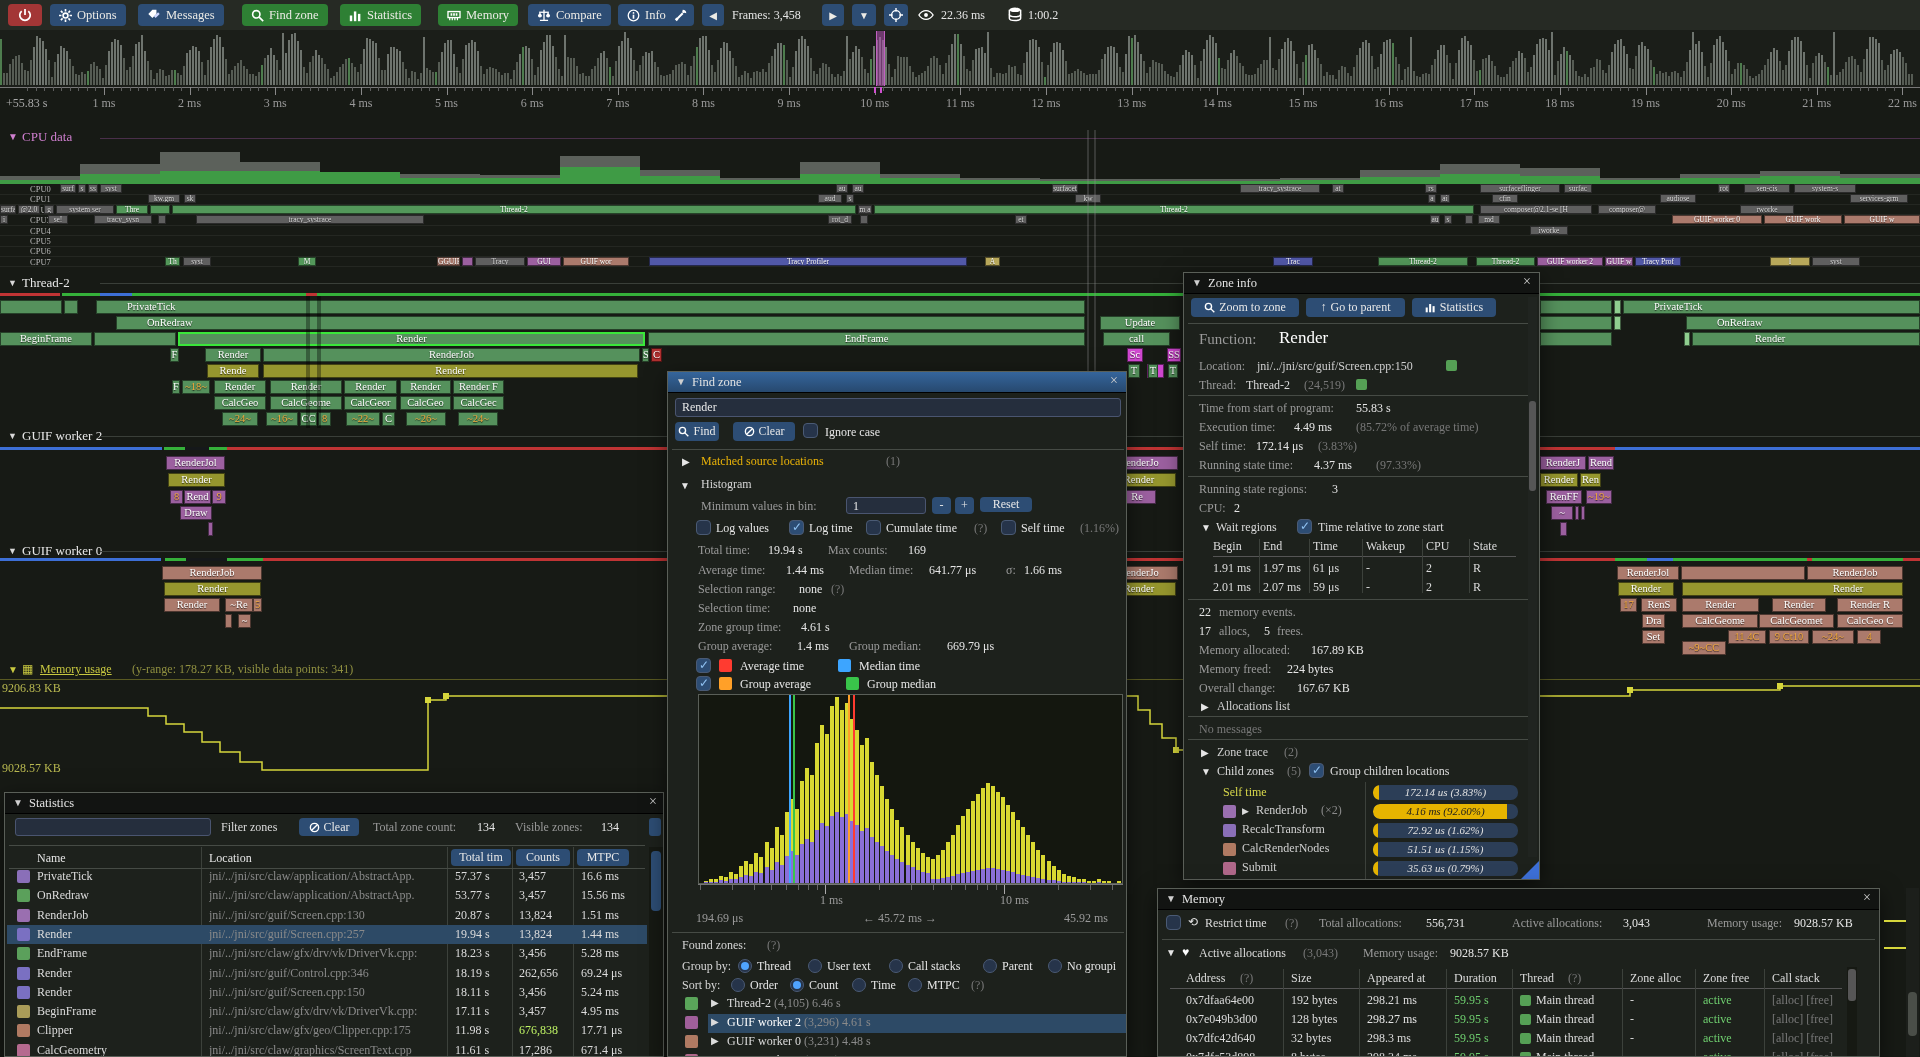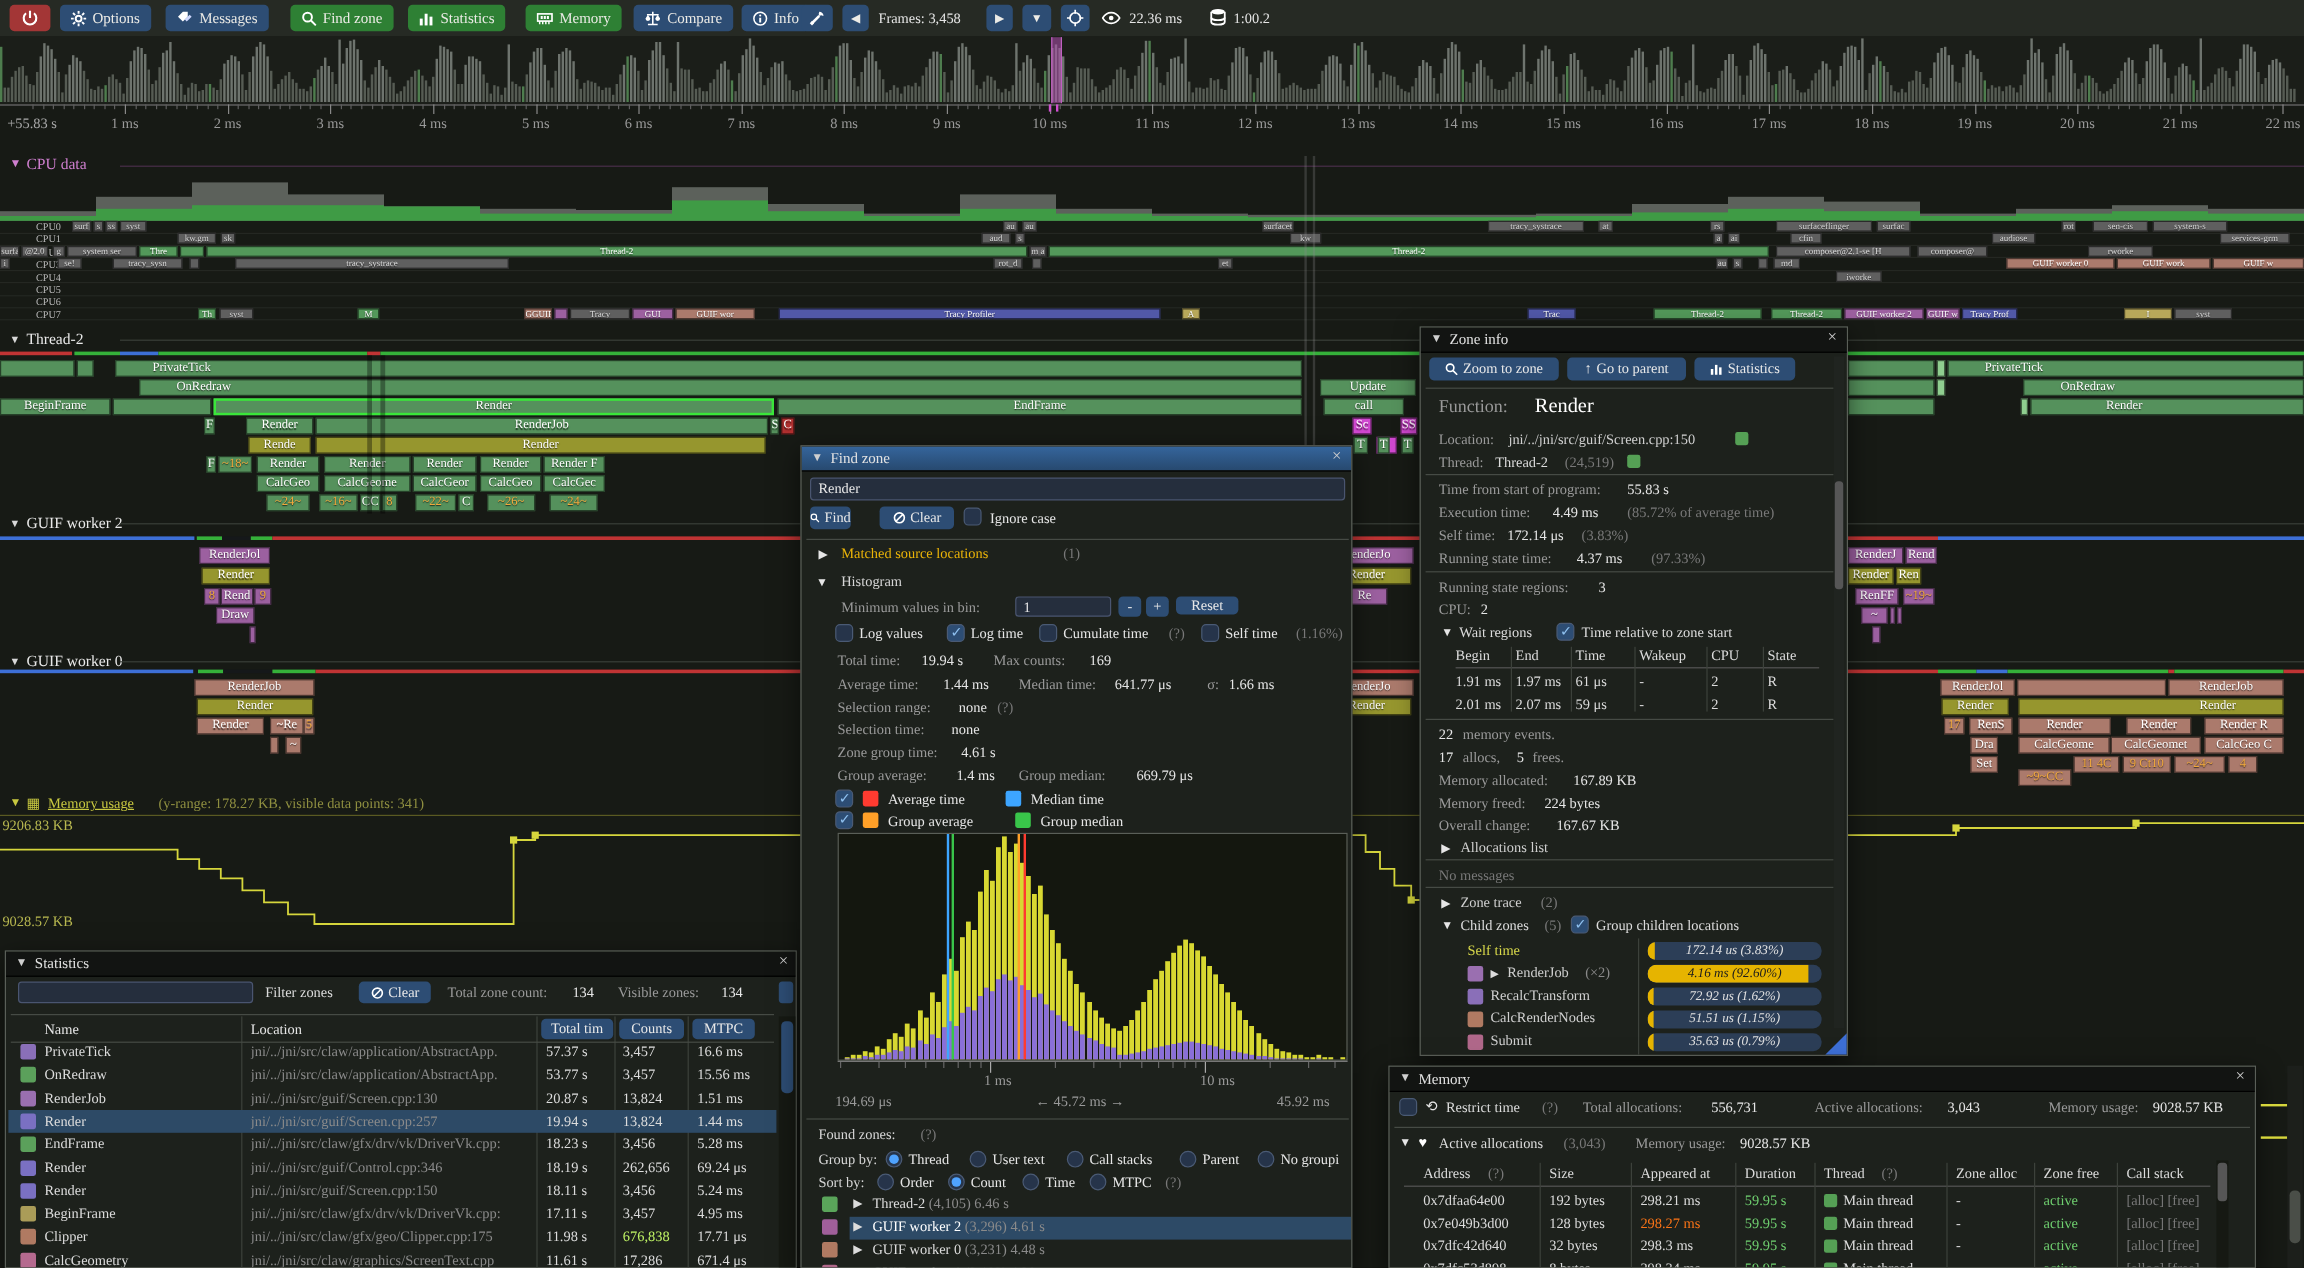--- a/index.html
+++ b/index.html
@@ -1474,21 +1474,21 @@
     </div>
   </div>
 
   <div class="panel" style="left:667px;top:371px;width:460px;height:686px;overflow:hidden">
     <div class="ptitle bluet">
       <span class="tri">▼</span>
       <span class="t">Find zone</span>
       <span class="x" style="left:442px">×</span>
     </div>
     <div class="input" style="left:7px;top:26px;width:446px;height:19px"><span>Render</span></div>
-    <div class="sbtn" style="left:7px;top:50px;width:34px;height:19px">
+    <div class="sbtn" style="left:7px;top:50px;width:44px;height:19px">
       <svg width="11" height="11" viewBox="0 0 16 16">
           <circle cx="6.5" cy="6.5" r="4.5" fill="none" stroke="#fff" stroke-width="2"></circle>
           <path d="M10 10l5 5" stroke="#fff" stroke-width="2"></path>
         </svg>
       <span>Find</span>
     </div>
     <div class="sbtn" style="left:65px;top:50px;width:62px;height:19px">
       <svg width="11" height="11" viewBox="0 0 16 16">
           <circle cx="8" cy="8" r="6" fill="none" stroke="#fff" stroke-width="2"></circle>
           <path d="M3.5 12.5 12.5 3.5" stroke="#fff" stroke-width="2"></path>
@@ -1991,21 +1991,21 @@
         <div style="position: absolute; left: 133px; top: 104px; color: rgb(220, 220, 220);">192 bytes</div>
         <div style="position: absolute; left: 209px; top: 104px; color: rgb(220, 220, 220);">298.21 ms</div>
         <div style="position: absolute; left: 296px; top: 104px; color: rgb(111, 207, 111);">59.95 s</div>
         <div style="position: absolute; left: 362px; top: 106px; width: 11px; height: 11px; background: rgb(85, 160, 85); border-radius: 2px;"></div>
         <div style="position: absolute; left: 378px; top: 104px; color: rgb(220, 220, 220); white-space: nowrap;">Main thread</div>
         <div style="position: absolute; left: 472px; top: 104px; color: rgb(220, 220, 220);">-</div>
         <div style="position: absolute; left: 545px; top: 104px; color: rgb(111, 207, 111);">active</div>
         <div style="position: absolute; left: 614px; top: 104px; color: rgb(120, 120, 120); white-space: nowrap;">[alloc] [free]</div>
         <div style="position: absolute; left: 28px; top: 123px; color: rgb(220, 220, 220); white-space: nowrap;">0x7e049b3d00</div>
         <div style="position: absolute; left: 133px; top: 123px; color: rgb(220, 220, 220);">128 bytes</div>
-        <div style="position: absolute; left: 209px; top: 123px; color: #f97316;">298.27 ms</div>
+        <div style="position: absolute; left: 209px; top: 123px; color: #e5e5e5;">298.27 ms</div>
         <div style="position: absolute; left: 296px; top: 123px; color: rgb(111, 207, 111);">59.95 s</div>
         <div style="position: absolute; left: 362px; top: 125px; width: 11px; height: 11px; background: rgb(85, 160, 85); border-radius: 2px;"></div>
         <div style="position: absolute; left: 378px; top: 123px; color: rgb(220, 220, 220); white-space: nowrap;">Main thread</div>
         <div style="position: absolute; left: 472px; top: 123px; color: rgb(220, 220, 220);">-</div>
         <div style="position: absolute; left: 545px; top: 123px; color: rgb(111, 207, 111);">active</div>
         <div style="position: absolute; left: 614px; top: 123px; color: rgb(120, 120, 120); white-space: nowrap;">[alloc] [free]</div>
         <div style="position: absolute; left: 28px; top: 142px; color: rgb(220, 220, 220); white-space: nowrap;">0x7dfc42d640</div>
         <div style="position: absolute; left: 133px; top: 142px; color: rgb(220, 220, 220);">32 bytes</div>
         <div style="position: absolute; left: 209px; top: 142px; color: rgb(220, 220, 220);">298.3 ms</div>
         <div style="position: absolute; left: 296px; top: 142px; color: rgb(111, 207, 111);">59.95 s</div>

